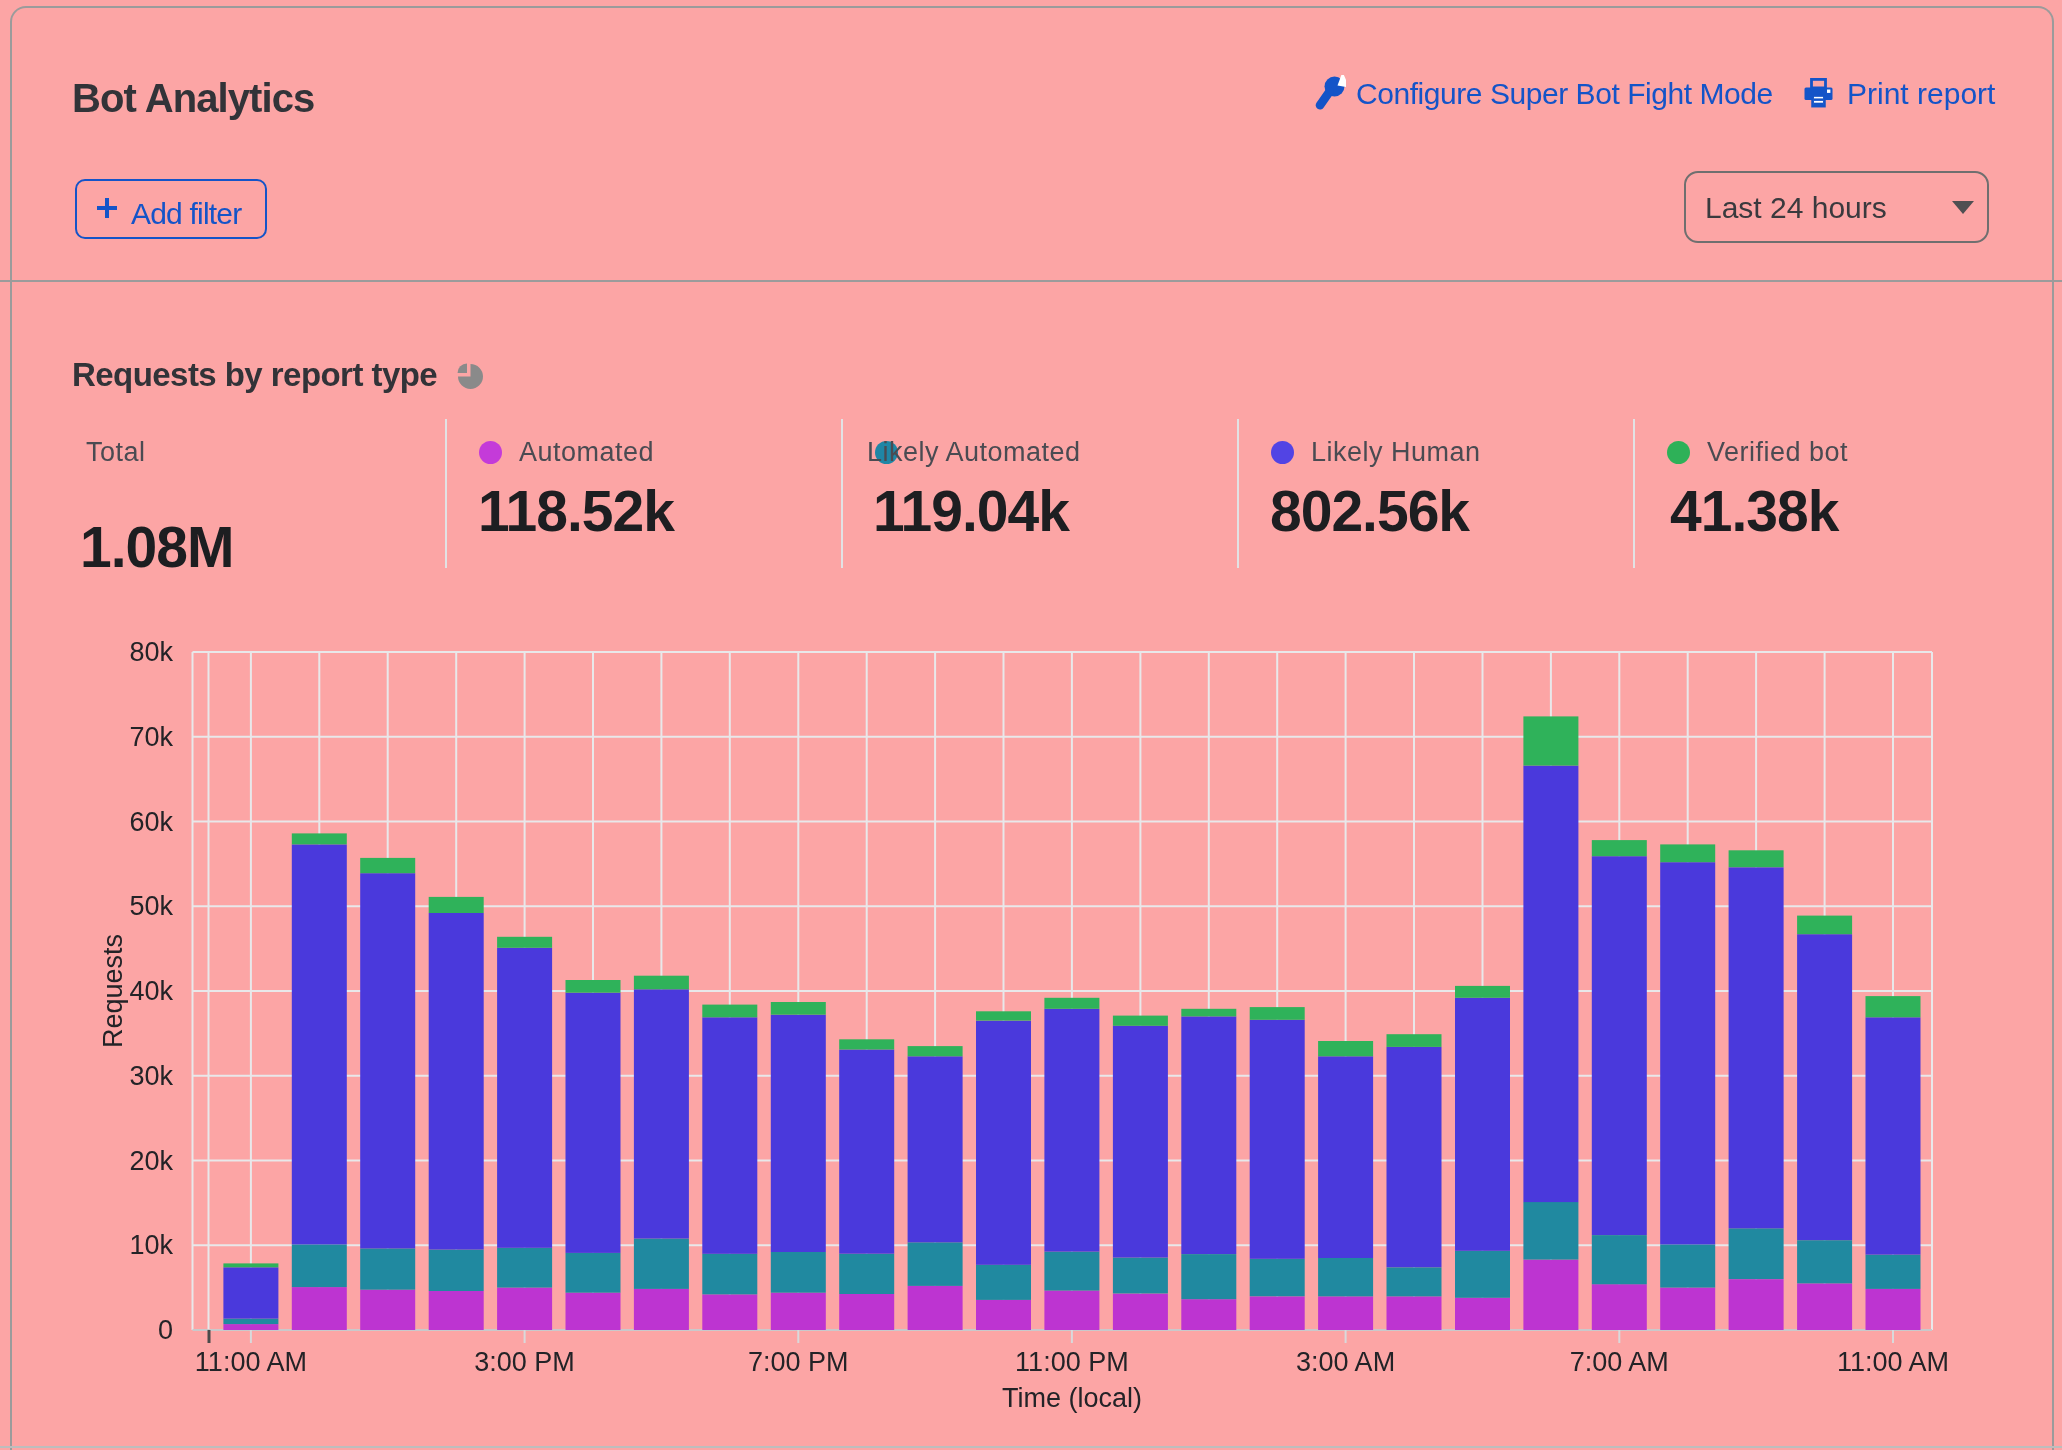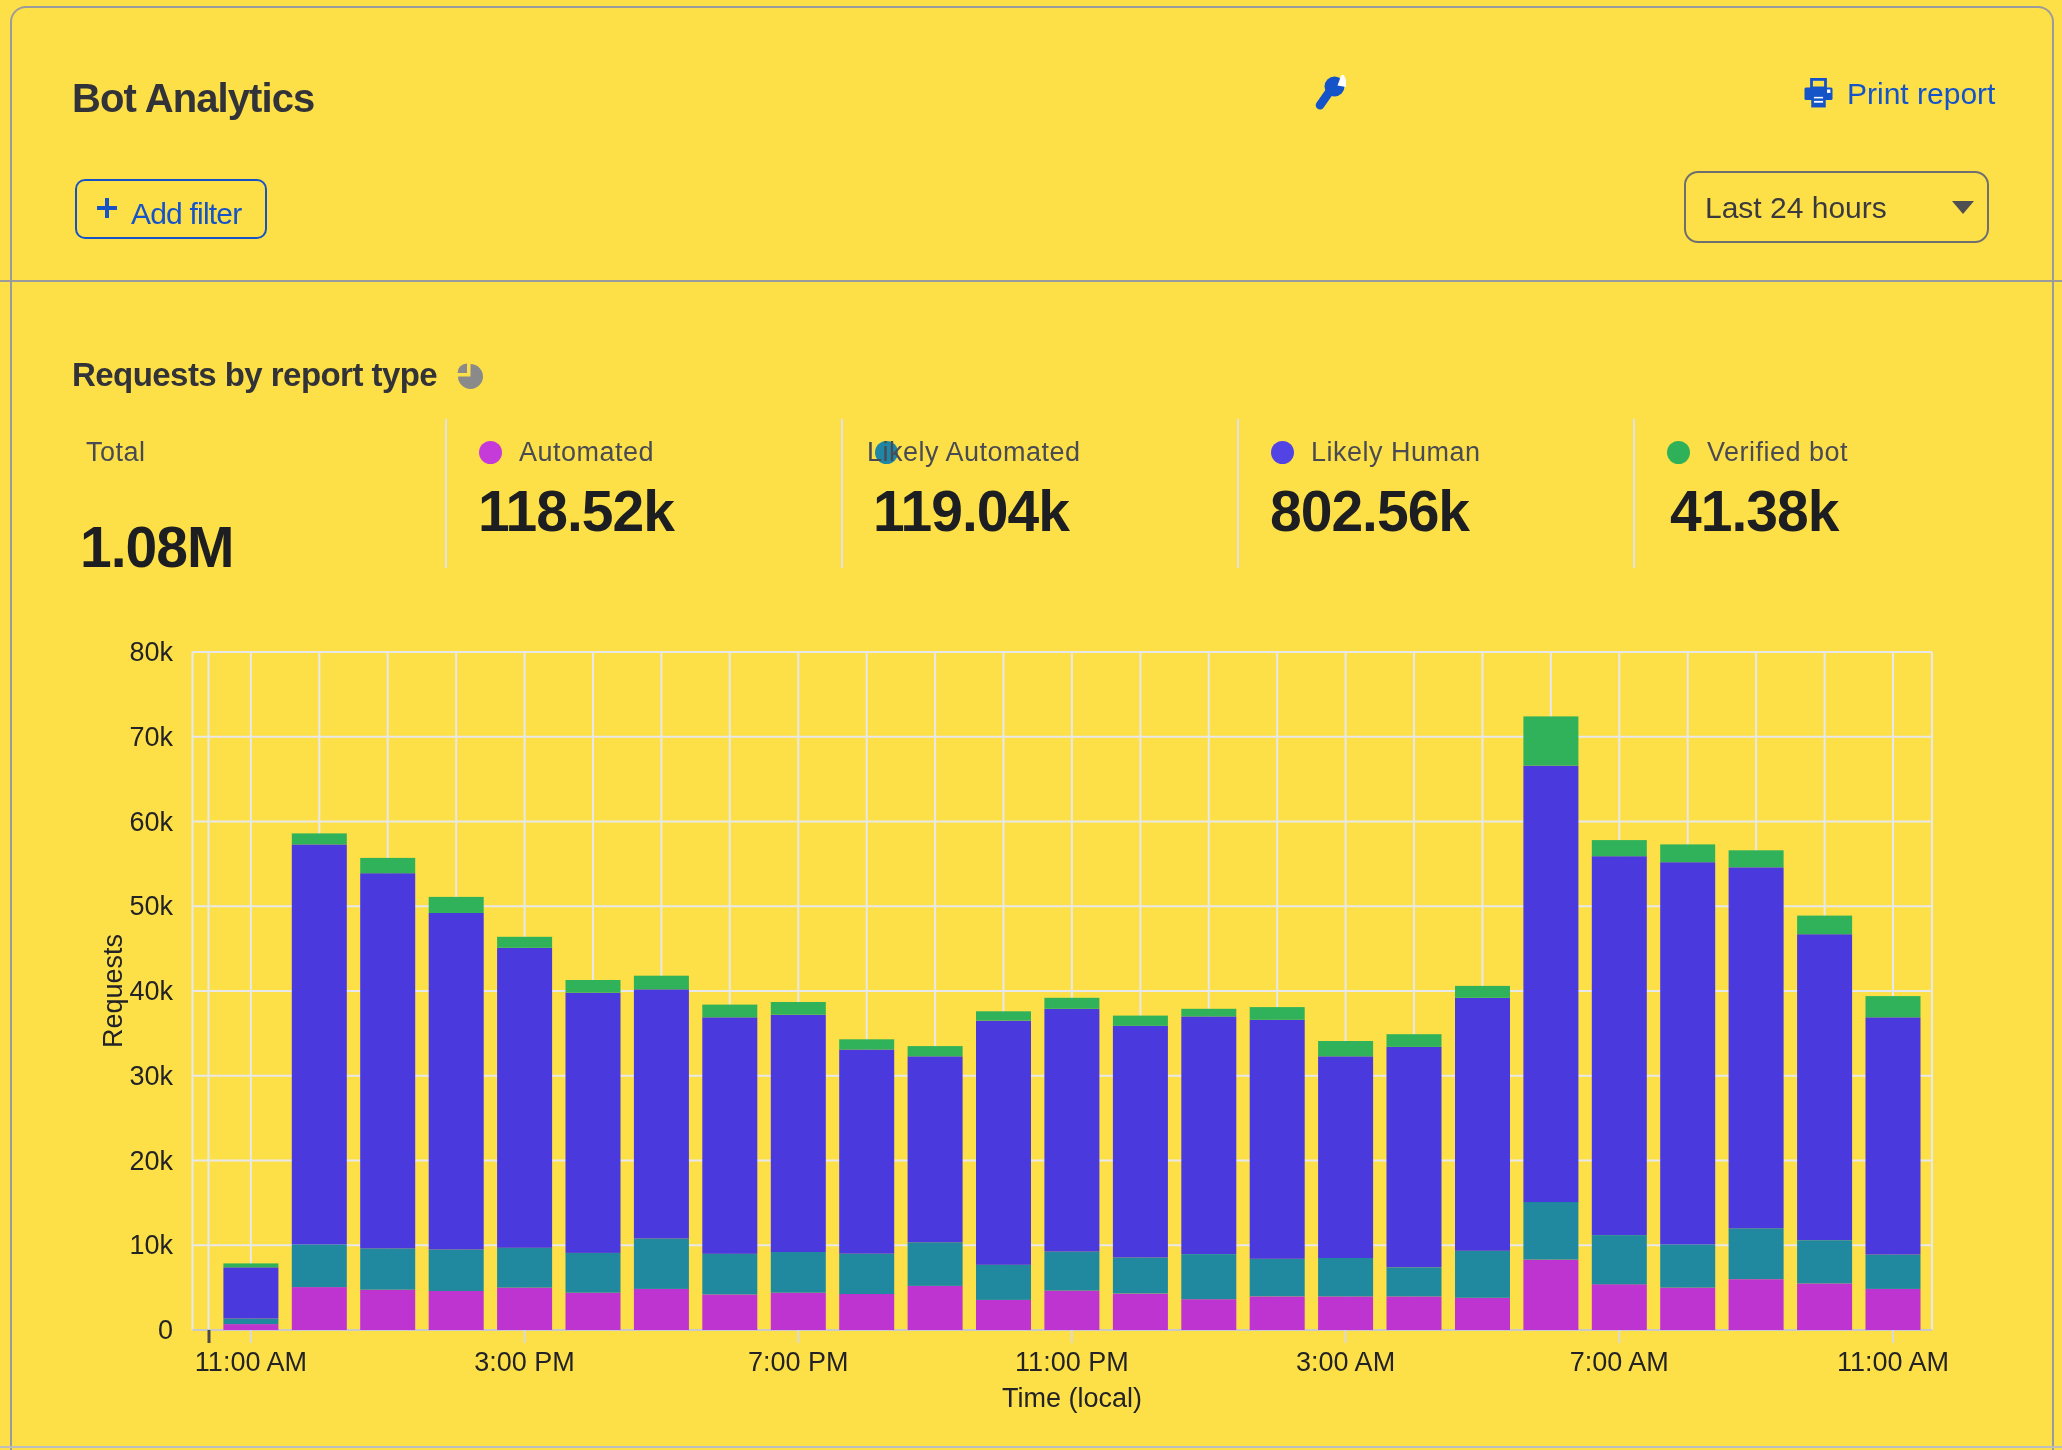--- a/index.html
+++ b/index.html
@@ -1,37 +1,38 @@
 <!DOCTYPE html>
 <html><head><meta charset="utf-8">
 <style>
   * { margin:0; padding:0; box-sizing:border-box; }
   html,body { width:2062px; height:1450px; background:#fff; font-family:"Liberation Sans", sans-serif; }
   .abs { position:absolute; line-height:1; }
   .lbl { font-size:27px; letter-spacing:0.5px; color:#4a4b52; }
   .val { font-size:57px; letter-spacing:-1px; font-weight:700; color:#1d1e21; }
   .link { font-size:30px; color:#1454c8; }
-  #page { position:relative; width:2062px; height:1450px; overflow:hidden; background:#fde047; }
+  #page { position:relative; width:2062px; height:1450px; overflow:hidden; background:#fca5a5; }
 </style></head>
 <body>
 <div id="page">
 
   <div class="abs" style="left:10px; top:6px; width:2044px; height:1600px; border:2px solid #9b9b9b; border-radius:16px 16px 0 0; border-bottom:none;"></div>
 
   <div class="abs" style="left:0; top:280px; width:2062px; height:2px; background:#9b9b9b;"></div>
 
   <div class="abs" style="left:0; top:1446px; width:2062px; height:2px; background:#bdbdbd;"></div>
 
   <div class="abs" style="left:72px; top:78px; font-size:40px; letter-spacing:-0.9px; font-weight:700; color:#323338;">Bot Analytics</div>
 
   <svg class="abs" style="left:1315px; top:75px;" width="31" height="35" viewBox="0 0 31 35">
     <circle cx="19.5" cy="11.5" r="10" fill="#1454c8"></circle>
     <path d="M22.5 10.5 L27.5 -3 L34.5 12.5 Z" fill="#fff"></path>
     <path d="M14.6 16.5 L5 30.3" stroke="#1454c8" stroke-width="8.6" stroke-linecap="round" fill="none"></path>
   </svg>
+  <div class="abs link" style="left:1356px; top:79px; letter-spacing:-0.45px;">Configure Super Bot Fight Mode</div>
   <svg class="abs" style="left:1804px; top:78px;" width="29" height="30" viewBox="0 0 29 30">
     <rect x="7.5" y="1.4" width="14" height="8.5" fill="none" stroke="#1454c8" stroke-width="2.8"></rect>
     <rect x="0.5" y="9.5" width="28" height="12.5" rx="1.5" fill="#1454c8"></rect>
     <rect x="23" y="11.5" width="3.4" height="3.4" fill="#fff"></rect>
     <rect x="8.6" y="17.5" width="11.8" height="10.6" fill="#fff" stroke="#1454c8" stroke-width="2.7"></rect>
     <rect x="10" y="20.4" width="9" height="2.5" fill="#1454c8"></rect>
     <rect x="10" y="24.7" width="9" height="2.5" fill="#1454c8"></rect>
   </svg>
   <div class="abs link" style="left:1847px; top:79px;text-align:center;">Print report</div>
 

